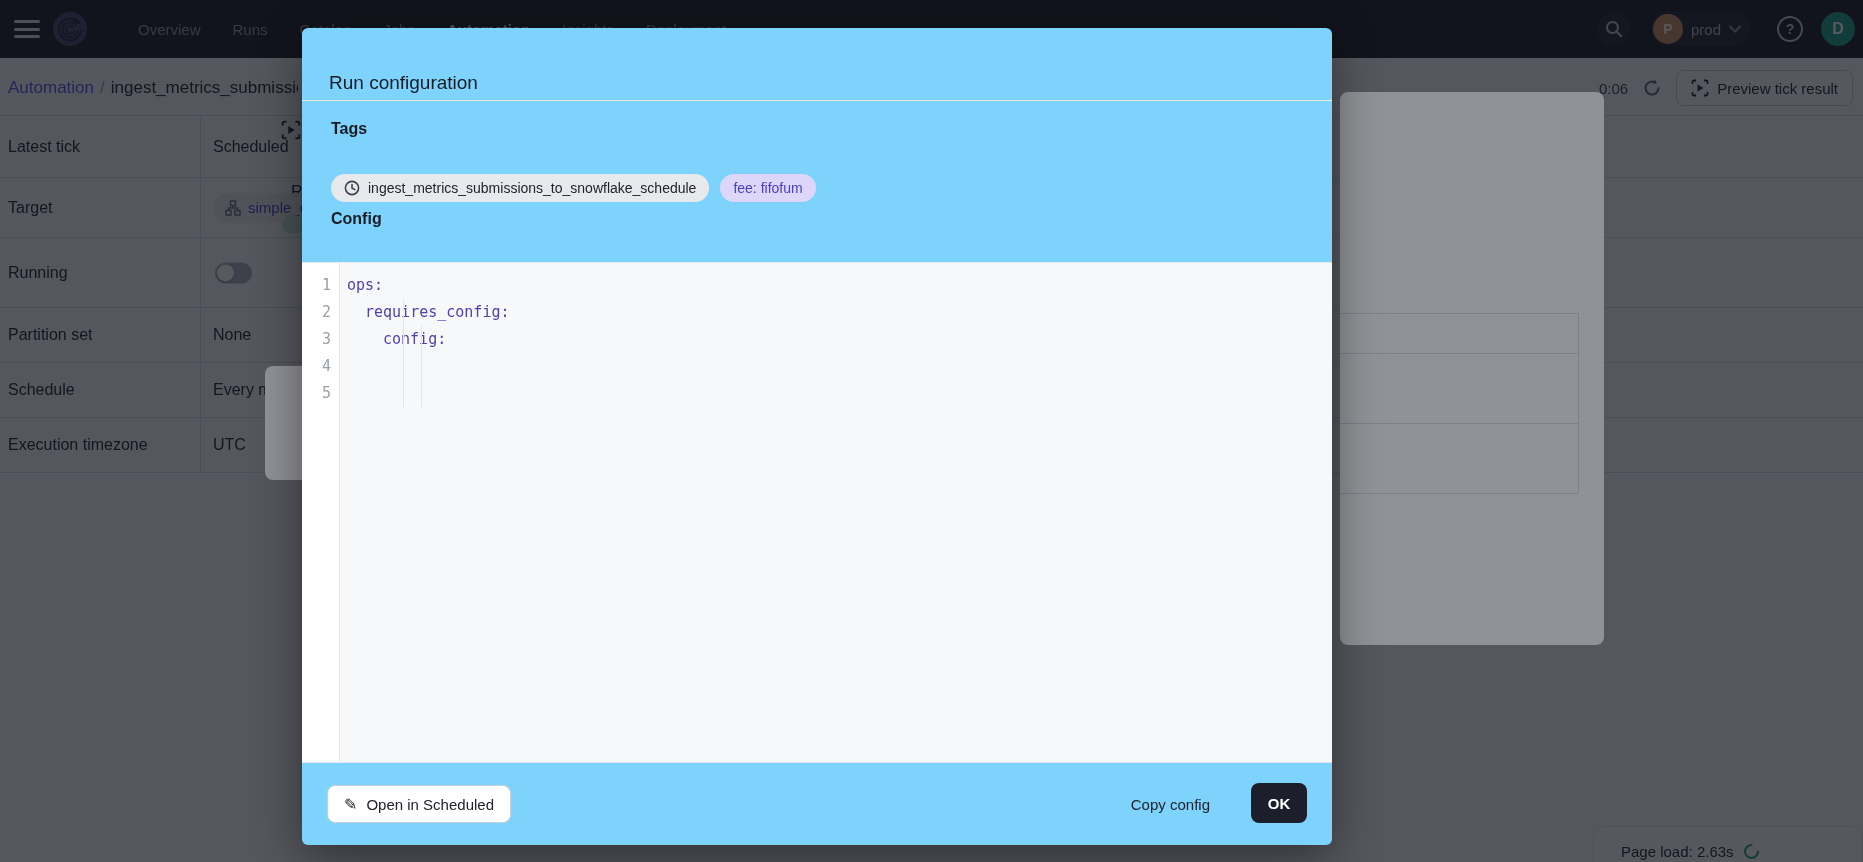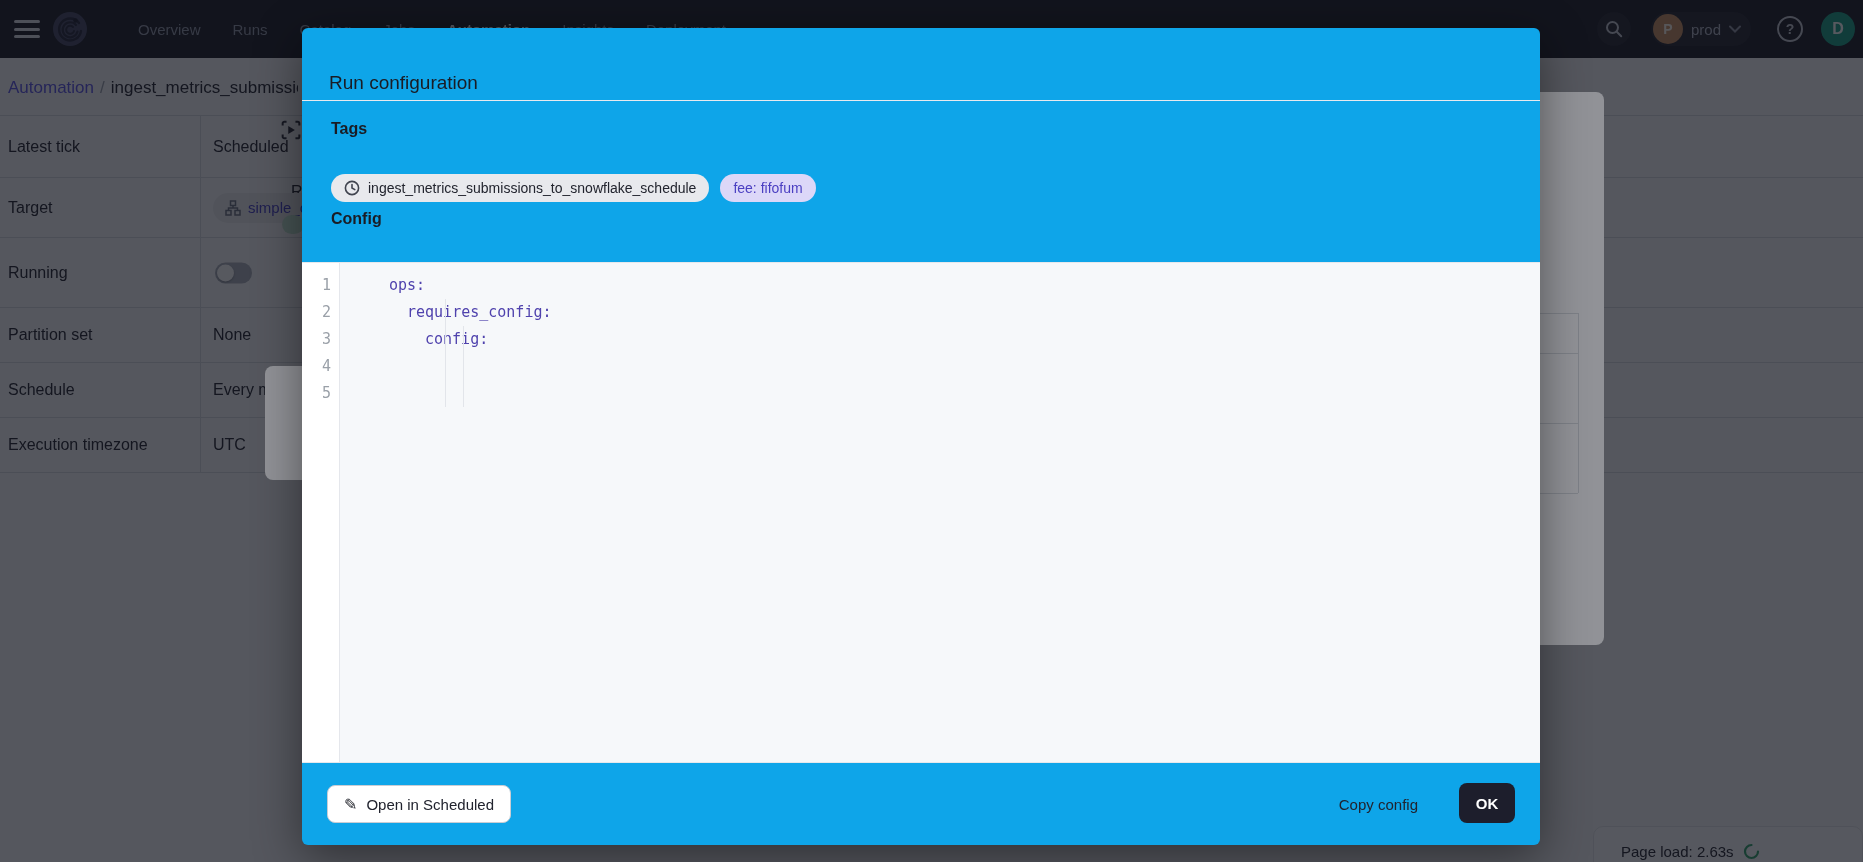--- a/index.html
+++ b/index.html
@@ -68,38 +68,38 @@
   .overlay1 { z-index:10; }
   .overlay2 { z-index:25; }
   .preview-card { position:absolute; left:1340px; top:92px; width:264px; height:553px; background:#fbfcfd;
                   border-radius:8px; z-index:20; }
   .pc-hline { position:absolute; left:0; width:238px; height:1px; background:#d8dbe1; }
   .pc-vline { position:absolute; left:238px; top:221px; width:1px; height:180px; background:#d8dbe1; }
   .left-popover { position:absolute; left:265px; top:366px; width:70px; height:114px; background:#fbfcfd;
                   border-radius:8px; z-index:20; }
 
   
-  .modal { position:absolute; left:302px; top:28px; width:1238px; height:817px; background:#0ea5e9; border-radius:6px;
+  .modal { position:absolute; left:302px; top:28px; width:1030px; height:817px; background:#7dd3fc; border-radius:6px;
            z-index:30; box-shadow:0 12px 48px rgba(0,0,0,0.45); }
   .modal-title { position:absolute; left:27px; top:44px; font-size:19px; font-weight:500; color:#1a1c24; }
   .modal-hdiv { position:absolute; left:0; top:72px; width:100%; height:1px; background:#e8eaef; }
   .section-heading { position:absolute; left:29px; font-size:16px; font-weight:700; color:#1a1c24; }
   .tags-heading { top:92px; }
   .tags-row { position:absolute; left:29px; top:146px; display:flex; align-items:center; gap:11px; }
   .tag-pill { display:flex; align-items:center; gap:8px; height:28px; padding:0 13px; border-radius:14px;
               background:#e8e9ed; font-size:14px; color:#22242e; white-space:nowrap; }
   .tag-pill.purple { background:#dcd7f8; color:#4b3fc2; }
   .config-heading { top:182px; }
   .editor { position:absolute; left:0; top:234px; width:100%; height:501px; background:#f6f8fa;
             border-top:1px solid #e6e8ec; border-bottom:1px solid #e6e8ec; cursor:text; }
   .gutter { position:absolute; left:0; top:0; width:38px; height:100%; background:#ffffff; border-right:1px solid #e5e7ec; }
   .gutter-num { height:27px; line-height:27px; text-align:right; padding-right:8px;
                 font-family:"DejaVu Sans Mono","Liberation Mono",monospace; font-size:15px; color:#9aa0a8; }
   .gutter-pad { height:9px; }
-  .code-area { position:absolute; left:38px; top:0; right:0; height:100%; padding:9px 17px 0 7px;margin-left:42px; }
+  .code-area { position:absolute; left:38px; top:0; right:0; height:100%; padding:9px 17px 0 7px; }
   .code-line { height:27px; line-height:27px; font-family:"DejaVu Sans Mono","Liberation Mono",monospace;
                font-size:15px; white-space:pre; }
   .ind0 { padding-left:0; } .ind1 { padding-left:18px; } .ind2 { padding-left:36px; } .ind3 { padding-left:54px; }
   .tok-key { color:#4f42ad; }
   .tok-num { color:#8f2d24; margin-left:9px; }
   .indent-guide { position:absolute; width:1px; background:#e2e5ea; }
   .ig1 { left:63px; top:36px; height:108px; }
   .ig2 { left:81px; top:63px; height:81px; }
   .modal-footer { position:absolute; left:0; bottom:0; width:100%; height:82px; }
   .btn-launchpad { position:absolute; left:25px; top:22px; display:flex; align-items:center; gap:9px; height:38px;
@@ -158,20 +158,37 @@
         <span>?</span>
       </div>
       <div class="avatar user-avatar">D</div>
     </div>
   </div>
 
   <div class="page-header">
     <div class="breadcrumb">
       <span class="crumb-root">Automation</span><span class="crumb-sep">/</span><span class="crumb-current">ingest_metrics_submissions_to_snowflake_schedule</span>
     </div>
+    <div class="header-right">
+      <span class="countdown">0:06</span>
+      <svg class="refresh-icon" viewBox="0 0 20 20">
+        <path d="M16.5 10 A6.5 6.5 0 1 1 13.5 4.6" fill="none" stroke="#5a5e6a" stroke-width="2" stroke-linecap="round"></path>
+        <path d="M13 1.5 L14.2 5 L10.6 5.8 Z" fill="#5a5e6a"></path>
+      </svg>
+      <div class="btn-outline">
+        <svg width="18" height="18" viewBox="0 0 18 18">
+          <path d="M1.5 5 V3 a1.5 1.5 0 0 1 1.5-1.5 H5" fill="none" stroke="#21232e" stroke-width="1.8"></path>
+          <path d="M13 1.5 h2 a1.5 1.5 0 0 1 1.5 1.5 v2" fill="none" stroke="#21232e" stroke-width="1.8"></path>
+          <path d="M16.5 13 v2 a1.5 1.5 0 0 1 -1.5 1.5 h-2" fill="none" stroke="#21232e" stroke-width="1.8"></path>
+          <path d="M5 16.5 H3 a1.5 1.5 0 0 1 -1.5-1.5 v-2" fill="none" stroke="#21232e" stroke-width="1.8"></path>
+          <path d="M6.5 5.5 L12.5 9 L6.5 12.5 Z" fill="#21232e"></path>
+        </svg>
+        <span>Preview tick result</span>
+      </div>
+    </div>
   </div>
 
   <div class="details-table">
 
     <div class="detail-row" style="height:62px;">
       <div class="v-div"></div>
       <span class="row-label">Latest tick</span>
       <span class="row-value">Scheduled</span>
       <svg class="frag-tickpreview" viewBox="0 0 18 18">
         <path d="M1.5 5 V3 a1.5 1.5 0 0 1 1.5-1.5 H5" fill="none" stroke="#2b2d3a" stroke-width="1.8"></path>

